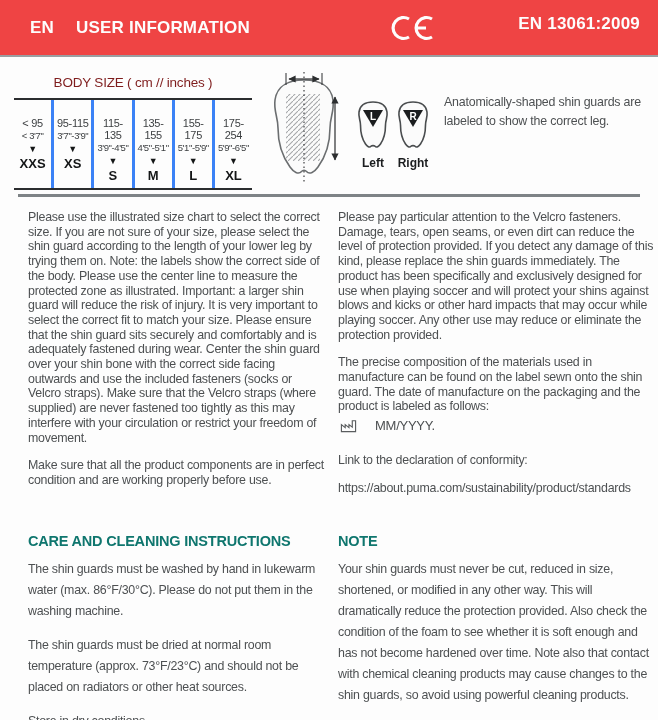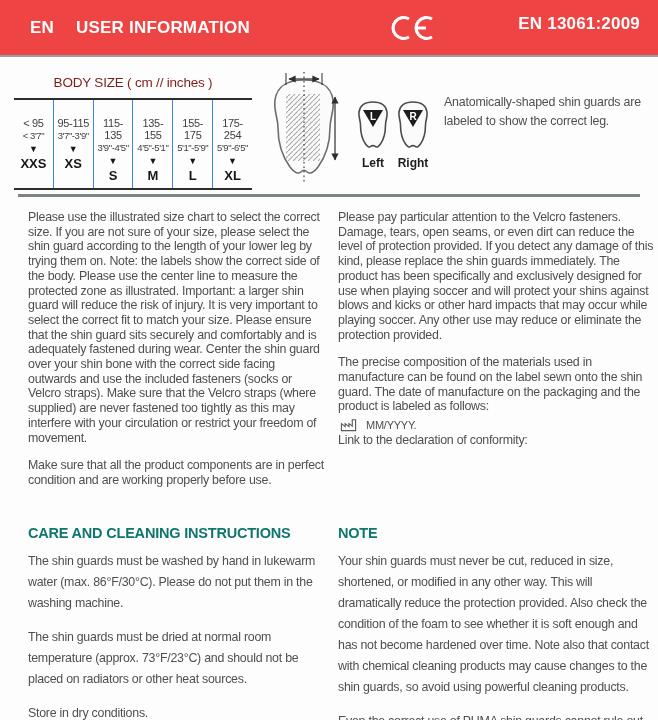--- a/index.html
+++ b/index.html
@@ -14,38 +14,38 @@
   .hdr .title { font-weight:bold; font-size:17px; letter-spacing:.2px; margin-left:22px; }
   .hdr .right { margin-left:auto; display:flex; align-items:flex-start; gap:80px; }
   .hdr .std { font-weight:bold; font-size:17px; letter-spacing:.2px; }
 
   
   .top { display:flex; padding:14px 6px 0 14px; }
   .chart { width:238px; flex:none; }
   .chart-title { font-size:13.5px; color:#7f1d1d; text-align:center; margin:4px 0 8px; letter-spacing:-.2px; }
   .size-table { display:flex; border-top:2px solid #2b2d2f; border-bottom:2px solid #2b2d2f; }
   .size-col { flex:1; text-align:center; padding:17px 1px 5px; }
-  .size-col + .size-col { border-left:1px solid #3b82f6; }
+  .size-col + .size-col { border-left:3px solid #3b82f6; }
   .size-col .cm { font-size:11px; letter-spacing:-.3px; color:#3c3f41; }
   .size-col .inch { font-size:9.5px; letter-spacing:-.4px; color:#3c3f41; margin-top:1px; white-space:nowrap; }
   .size-col .tri { font-size:9px; color:#141617; margin:3px 0 2px; }
   .size-col .sz { font-size:13px; font-weight:bold; color:#141617; }
 
   .diagram { flex:none; margin-left:6px; }
   .caption { width:222px; margin-left:8px; margin-top:22px; font-size:12.4px;
     line-height:19px; letter-spacing:-.2px; color:#4d5052; }
 
   .rule { height:3px; background:#7e8386; margin:4px 18px 0; }
 
   
   .cols { display:grid; grid-template-columns:296px 320px; column-gap:14px;
     padding:13px 6px 0 28px; }
   .cols p { font-size:12.4px; line-height:14.7px; letter-spacing:-.25px; margin-bottom:13px; }
-  .mm-line { display:flex; align-items:center; gap:9px; margin:-9px 0 1px 2px;
-    font-size:11px; letter-spacing:-.25px; }
+  .mm-line { display:flex; align-items:center; gap:18px; margin:-9px 0 20px 2px;
+    font-size:13px; letter-spacing:-.25px; }
   .url { word-break:break-all; }
 
   .sec { display:grid; grid-template-columns:296px 320px; column-gap:14px;
     padding:24px 6px 0 28px; }
   .sec h2 { font-size:14.5px; font-weight:bold; color:#0f766e; letter-spacing:-.2px; margin-bottom:10px; }
   .sec p { font-size:12.4px; line-height:21px; letter-spacing:-.25px; margin-bottom:13px; }
 </style>
 </head>
 <body>
 
@@ -157,20 +157,21 @@
     <div>
       <p>Please pay particular attention to the Velcro fasteners. Damage, tears, open seams, or even dirt can reduce the level of protection provided. If you detect any damage of this kind, please replace the shin guards immediately. The product has been specifically and exclusively designed for use when playing soccer and will protect your shins against blows and kicks or other hard impacts that may occur while playing soccer. Any other use may reduce or eliminate the protection provided.</p>
       <p>The precise composition of the materials used in manufacture can be found on the label sewn onto the shin guard. The date of manufacture on the packaging and the product is labeled as follows:</p>
       <div class="mm-line">
         <svg width="17" height="14" viewBox="0 0 18 14">
           <path d="M1.5 13 V5.5 L5.5 8.7 V5.5 L9.5 8.7 V5.5 L13 8.2 V1.5 h3.5 V13 Z" fill="none" stroke="#5a5d5f" stroke-width="1.2"></path>
         </svg>
         <span>MM/YYYY.</span>
       </div>
       <p>Link to the declaration of conformity:</p>
+      <p class="url">https://about.puma.com/sustainability/product/standards</p>
     </div>
   </div>
 
   <div class="sec">
     <div>
       <h2>CARE AND CLEANING INSTRUCTIONS</h2>
       <p>The shin guards must be washed by hand in lukewarm water (max. 86°F/30°C). Please do not put them in the washing machine.</p>
       <p>The shin guards must be dried at normal room temperature (approx. 73°F/23°C) and should not be placed on radiators or other heat sources.</p>
       <p>Store in dry conditions.</p>
     </div>

